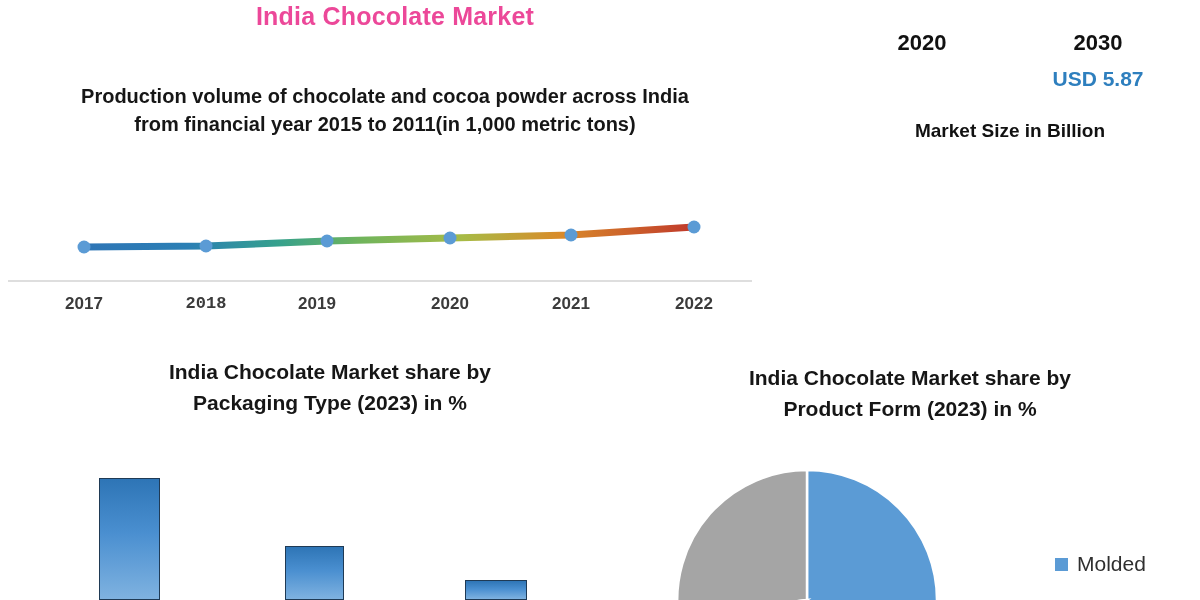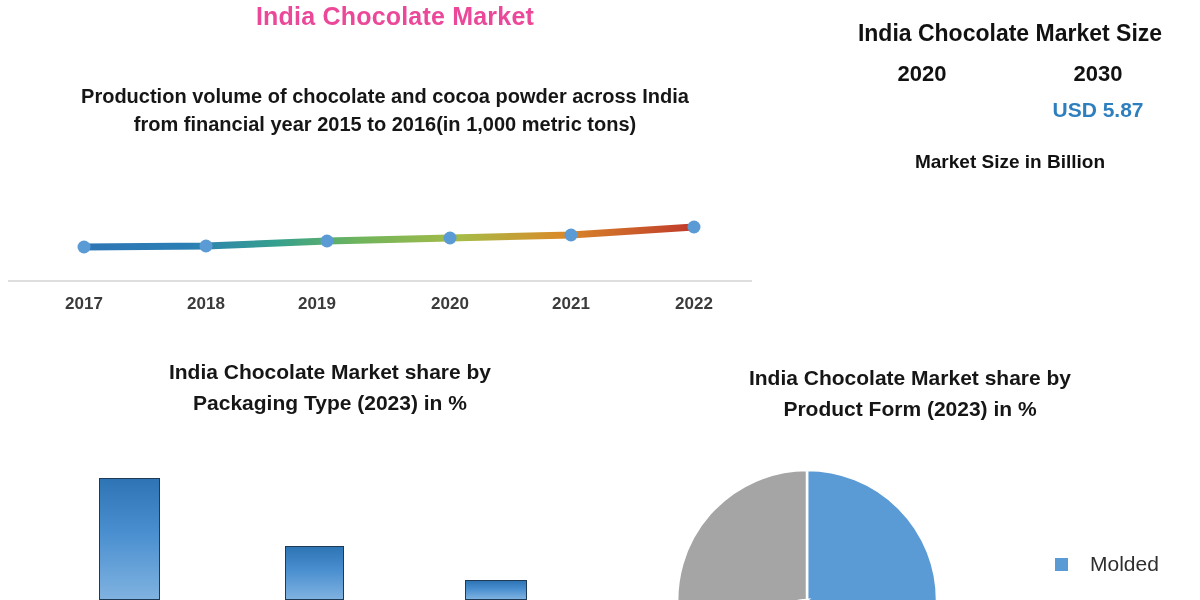--- a/index.html
+++ b/index.html
@@ -163,41 +163,41 @@
     width: 360px;
     height: 170px;
     overflow: hidden;
   }
   #pie-legend {
     position: absolute;
     left: 1055px;
     top: 552px;
     display: flex;
     align-items: center;
-    gap: 22px;
+    gap: 9px;
   }
   .legend-swatch {
     width: 13px;
     height: 13px;
     background: #5b9bd5;
     display: inline-block;
   }
   .legend-label {
     font-size: 21px;
     color: #2f2f2f;
   }
 </style>
 </head>
 <body>
 
 <div class="page">
 
   <div id="main-title">India Chocolate Market</div>
 
-  <div id="line-chart-caption">Production volume of chocolate and cocoa powder across India from financial year 2015 to 2016(in 1,000 metric tons)</div>
+  <div id="line-chart-caption">Production volume of chocolate and cocoa powder across India from financial year 2015 to 2011(in 1,000 metric tons)</div>
 
   <div id="line-chart">
     <svg width="790" height="130" viewBox="0 0 790 130">
       <defs>
         <linearGradient id="lineGrad" x1="0" y1="0" x2="1" y2="0">
           <stop offset="0%" stop-color="#2e75b6"></stop>
           <stop offset="17%" stop-color="#2b7fb4"></stop>
           <stop offset="32%" stop-color="#36a18c"></stop>
           <stop offset="45%" stop-color="#6fb45c"></stop>
           <stop offset="62%" stop-color="#a7bb46"></stop>
@@ -213,28 +213,27 @@
       <circle cx="84" cy="51" r="6.5" fill="#5b9bd5"></circle>
       <circle cx="206" cy="50" r="6.5" fill="#5b9bd5"></circle>
       <circle cx="327" cy="45" r="6.5" fill="#5b9bd5"></circle>
       <circle cx="450" cy="42" r="6.5" fill="#5b9bd5"></circle>
       <circle cx="571" cy="39" r="6.5" fill="#5b9bd5"></circle>
       <circle cx="694" cy="31" r="6.5" fill="#5b9bd5"></circle>
     </svg>
   </div>
 
   <div class="axis-tick-label" style="left:49px;">2017</div>
-  <div class="axis-tick-label" style="left:171px;">2018</div>
+  <div class="axis-tick-label" style="left:171px;font-family:Liberation Mono, monospace;">2018</div>
   <div class="axis-tick-label" style="left:282px;">2019</div>
   <div class="axis-tick-label" style="left:415px;">2020</div>
   <div class="axis-tick-label" style="left:536px;">2021</div>
   <div class="axis-tick-label" style="left:659px;">2022</div>
 
   <div id="market-size-panel">
-    <div id="market-size-title">India Chocolate Market Size</div>
     <div class="ms-row">
       <div class="ms-col">
         <div class="ms-year">2020</div>
       </div>
       <div class="ms-col">
         <div class="ms-year">2030</div>
         <div class="ms-value">USD 5.87</div>
       </div>
     </div>
     <div id="market-size-unit">Market Size in Billion</div>

